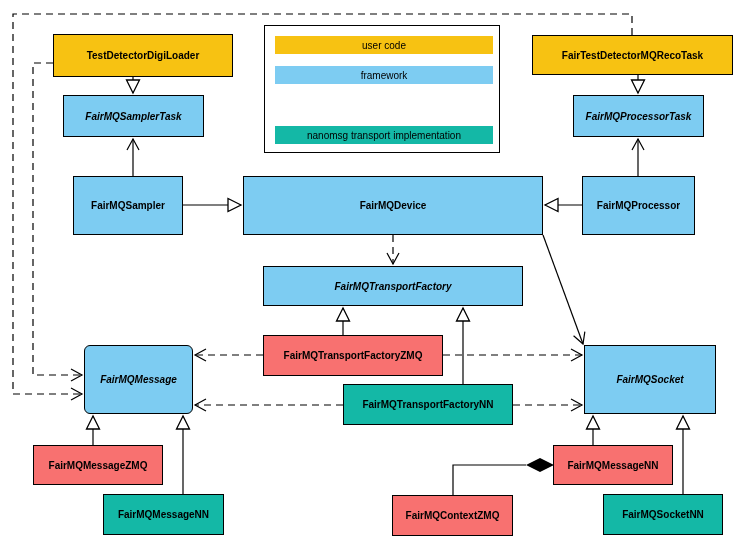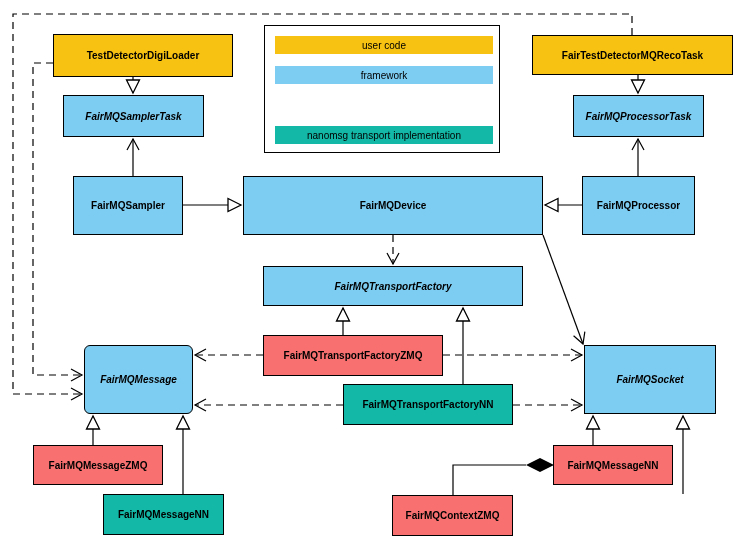--- a/index.html
+++ b/index.html
@@ -124,15 +124,16 @@
   <div class="node c-fw" id="n-device">FairMQDevice</div>
   <div class="node c-fw" id="n-processor">FairMQProcessor</div>
   <div class="node c-fw abstract" id="n-factory">FairMQTransportFactory</div>
   <div class="node c-zmq" id="n-factoryzmq">FairMQTransportFactoryZMQ</div>
   <div class="node c-nn" id="n-factorynn">FairMQTransportFactoryNN</div>
   <div class="node c-fw abstract" id="n-message">FairMQMessage</div>
   <div class="node c-fw abstract" id="n-socket">FairMQSocket</div>
   <div class="node c-zmq" id="n-messagezmq">FairMQMessageZMQ</div>
   <div class="node c-nn" id="n-messagenn">FairMQMessageNN</div>
   <div class="node c-zmq" id="n-socketzmq">FairMQMessageNN</div>
+  <div class="node c-nn" id="n-socketnn">FairMQSocketNN</div>
   <div class="node c-zmq" id="n-contextzmq">FairMQContextZMQ</div>
 
 </div>
 
 </body></html>

